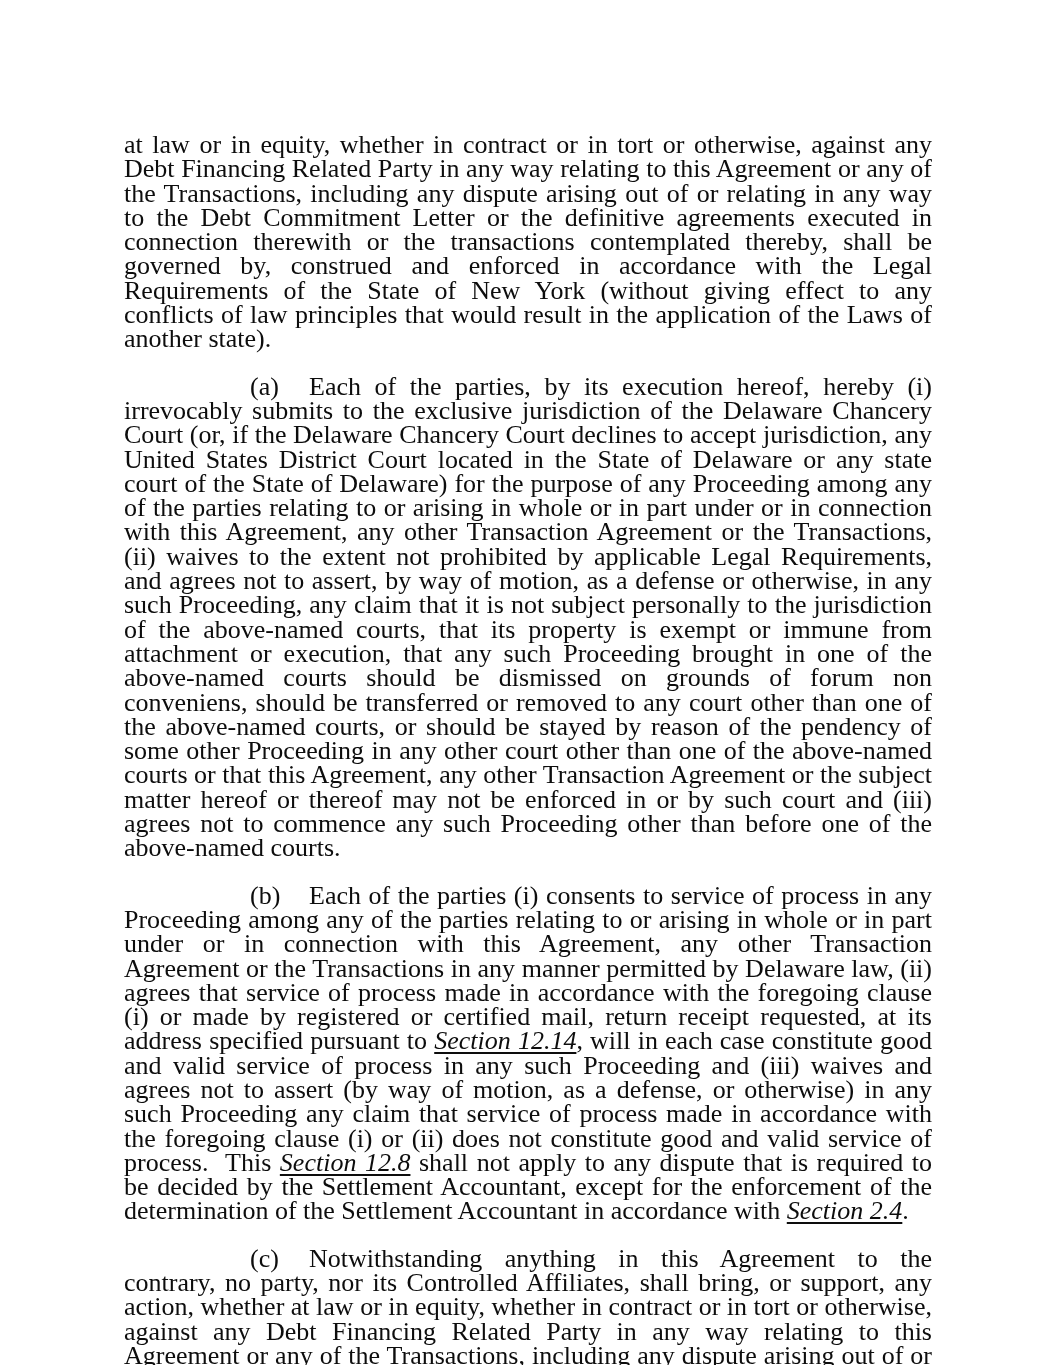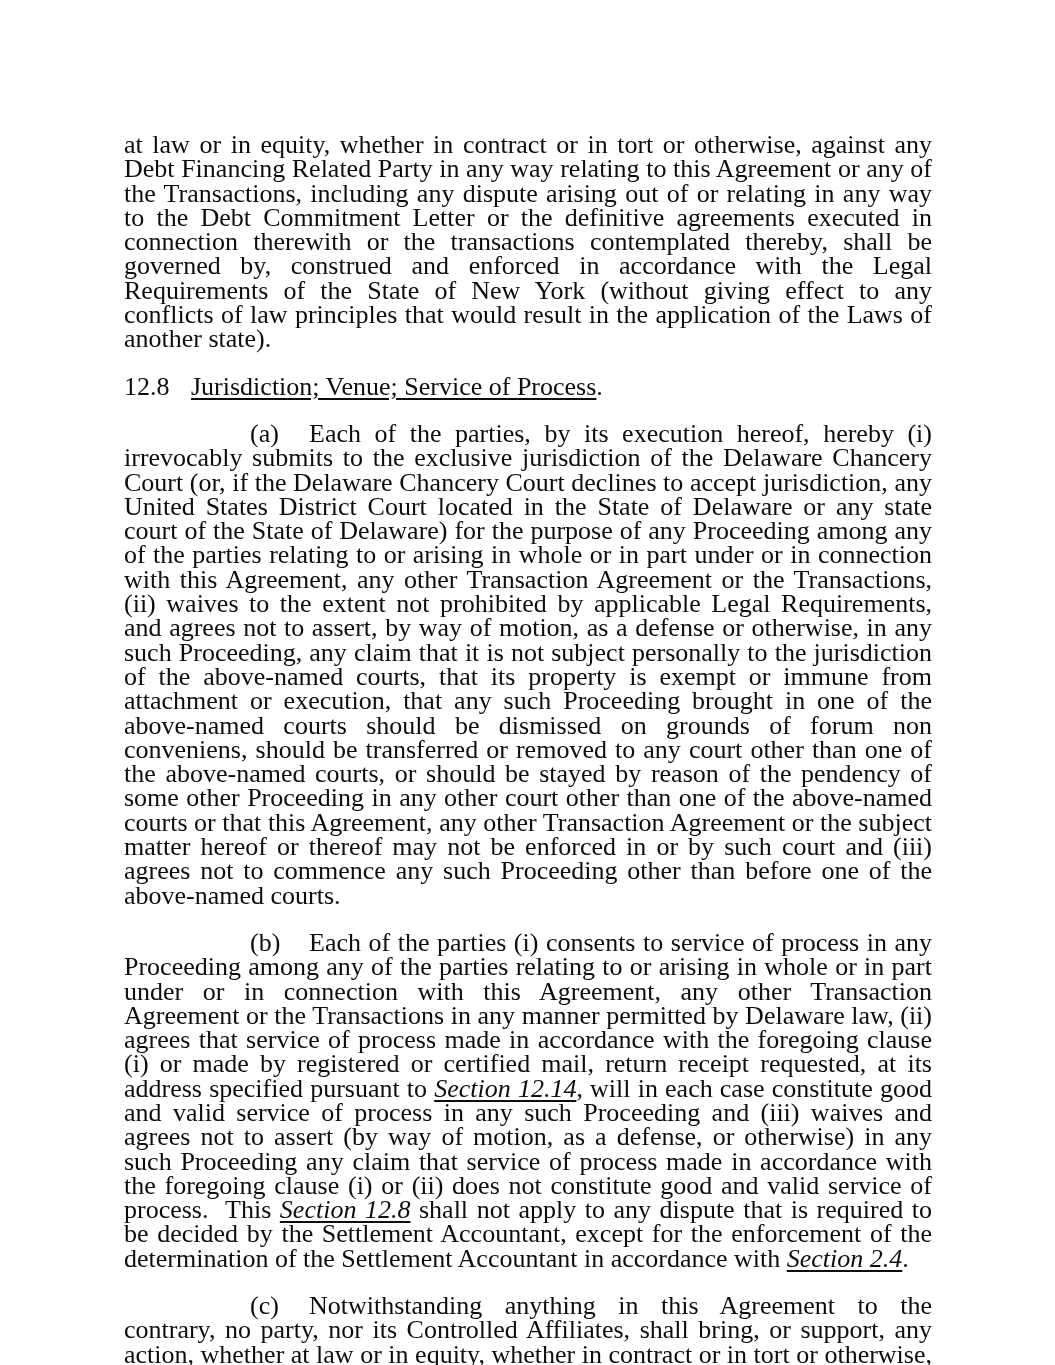--- a/index.html
+++ b/index.html
@@ -59,18 +59,17 @@
     text-underline-offset: 3px;
     font-style: italic;
   }
 </style>
 </head>
 <body>
 
 <div class="page">
   <div class="content">
       <p class="block"><span>at law or in equity, whether in contract or in tort or otherwise, against any Debt Financing Related Party in any way relating to this Agreement or any of the Transactions, including any dispute arising out of or relating in any way to the Debt Commitment Letter or the definitive agreements executed in connection therewith or the transactions contemplated thereby, shall be governed by, construed and enforced in accordance with the Legal Requirements of the State of New York (without giving effect to any conflicts of law principles that would result in the application of the Laws of another state).</span></p>
-      <p class="block heading"><span class="sec-num">12.8</span><span class="sec-title">Jurisdiction; Venue; Service of Process</span><span>.</span></p>
       <p class="block lettered"><span class="para-label">(a)</span><span>Each of the parties, by its execution hereof, hereby (i) irrevocably submits to the exclusive jurisdiction of the Delaware Chancery Court (or, if the Delaware Chancery Court declines to accept jurisdiction, any United States District Court located in the State of Delaware or any state court of the State of Delaware) for the purpose of any Proceeding among any of the parties relating to or arising in whole or in part under or in connection with this Agreement, any other Transaction Agreement or the Transactions, (ii) waives to the extent not prohibited by applicable Legal Requirements, and agrees not to assert, by way of motion, as a defense or otherwise, in any such Proceeding, any claim that it is not subject personally to the jurisdiction of the above-named courts, that its property is exempt or immune from attachment or execution, that any such Proceeding brought in one of the above-named courts should be dismissed on grounds of forum non conveniens, should be transferred or removed to any court other than one of the above-named courts, or should be stayed by reason of the pendency of some other Proceeding in any other court other than one of the above-named courts or that this Agreement, any other Transaction Agreement or the subject matter hereof or thereof may not be enforced in or by such court and (iii) agrees not to commence any such Proceeding other than before one of the above-named courts.</span></p>
       <p class="block lettered"><span class="para-label">(b)</span><span>Each of the parties (i) consents to service of process in any Proceeding among any of the parties relating to or arising in whole or in part under or in connection with this Agreement, any other Transaction Agreement or the Transactions in any manner permitted by Delaware law, (ii) agrees that service of process made in accordance with the foregoing clause (i) or made by registered or certified mail, return receipt requested, at its address specified pursuant to </span><span class="uref">Section 12.14</span><span>, will in each case constitute good and valid service of process in any such Proceeding and (iii) waives and agrees not to assert (by way of motion, as a defense, or otherwise) in any such Proceeding any claim that service of process made in accordance with the foregoing clause (i) or (ii) does not constitute good and valid service of process.&nbsp; This </span><span class="uref">Section 12.8</span><span> shall not apply to any dispute that is required to be decided by the Settlement Accountant, except for the enforcement of the determination of the Settlement Accountant in accordance with </span><span class="uref">Section 2.4</span><span>.</span></p>
       <p class="block lettered"><span class="para-label">(c)</span><span>Notwithstanding anything in this Agreement to the contrary, no party, nor its Controlled Affiliates, shall bring, or support, any action, whether at law or in equity, whether in contract or in tort or otherwise, against any Debt Financing Related Party in any way relating to this Agreement or any of the Transactions, including any dispute arising out of or relating in any way to the Debt Commitment Letter or the definitive agreements executed in connection therewith or the transactions contemplated thereby, anywhere other</span></p>
     </div>
 </div>
 
 </body></html>

